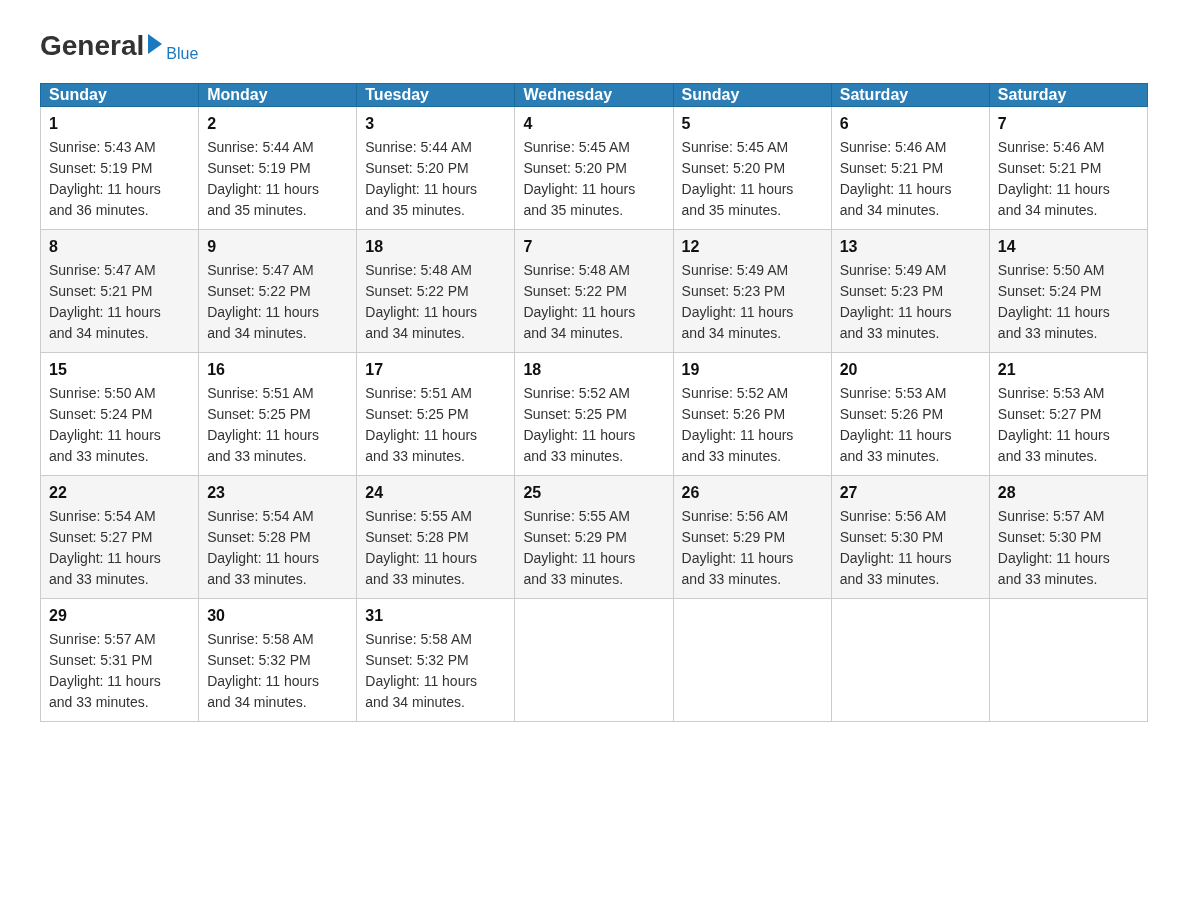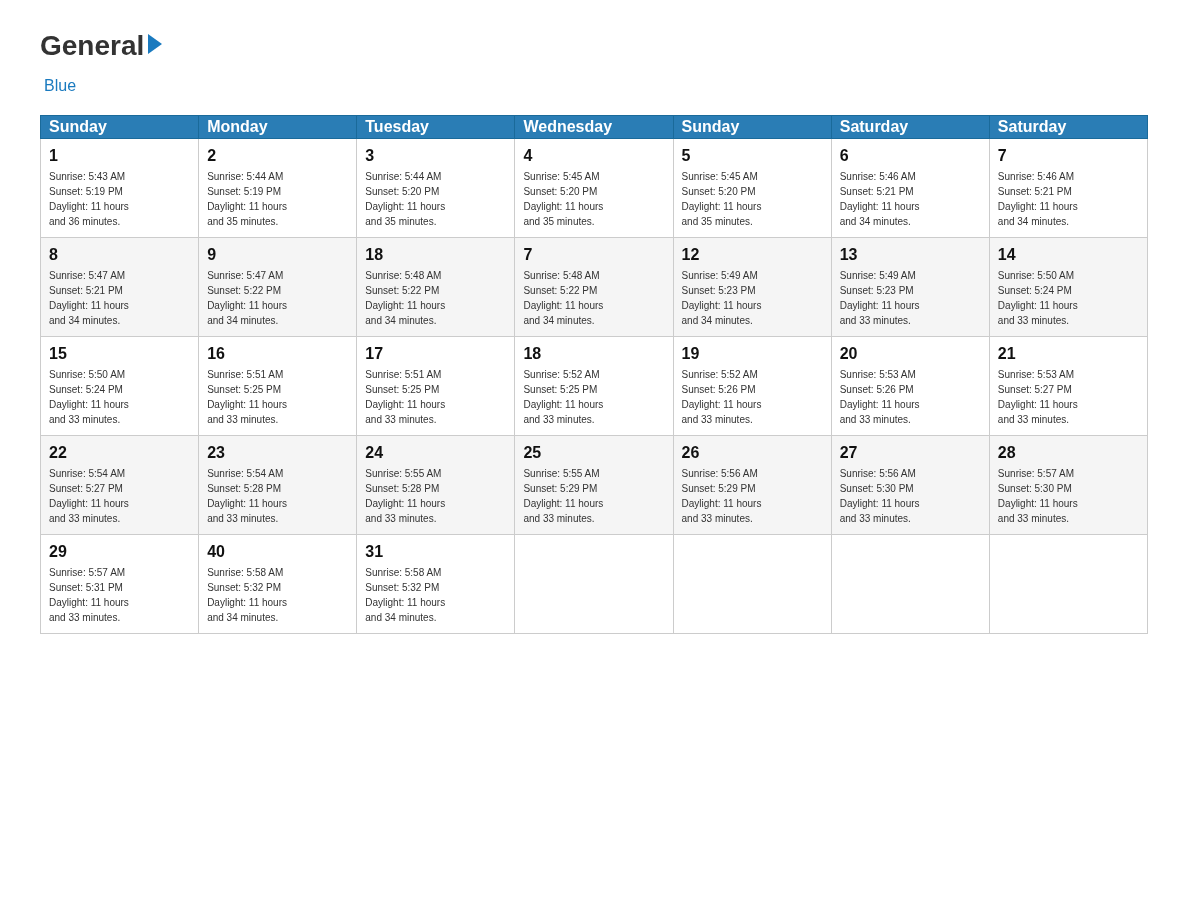--- a/index.html
+++ b/index.html
@@ -11,21 +11,21 @@
       min-height: 918px;
     }
     .header {
       display: flex;
       justify-content: space-between;
       align-items: flex-start;
       margin-bottom: 20px;
     }
     .logo {
       display: flex;
-      flex-direction: column;
+      flex-direction: row;
       align-items: flex-start;
     }
     .logo-text {
       display: flex;
       align-items: center;
       font-size: 28px;
       font-weight: bold;
       color: #333;
     }
     .logo-general { color: #333; }
@@ -79,21 +79,21 @@
     .calendar tr:nth-child(even) td {
       background: #f5f5f5;
     }
     .day-number {
       font-size: 16px;
       font-weight: bold;
       margin-bottom: 4px;
       color: #111;
     }
     .day-info {
-      font-size: 10px;
+      font-size: 14px;
       color: #333;
       line-height: 1.5;
     }
     .empty-cell {
       background: #ffffff !important;
     }
   </style>
 </head>
 <body>
 
@@ -386,21 +386,21 @@
         <td>
         <div class="day-number">29</div>
         <div class="day-info">
           Sunrise: 5:57 AM<br>
           Sunset: 5:31 PM<br>
           Daylight: 11 hours<br>
           and 33 minutes.
         </div>
       </td>
         <td>
-        <div class="day-number">40</div>
+        <div class="day-number">30</div>
         <div class="day-info">
           Sunrise: 5:58 AM<br>
           Sunset: 5:32 PM<br>
           Daylight: 11 hours<br>
           and 34 minutes.
         </div>
       </td>
         <td>
         <div class="day-number">31</div>
         <div class="day-info">

